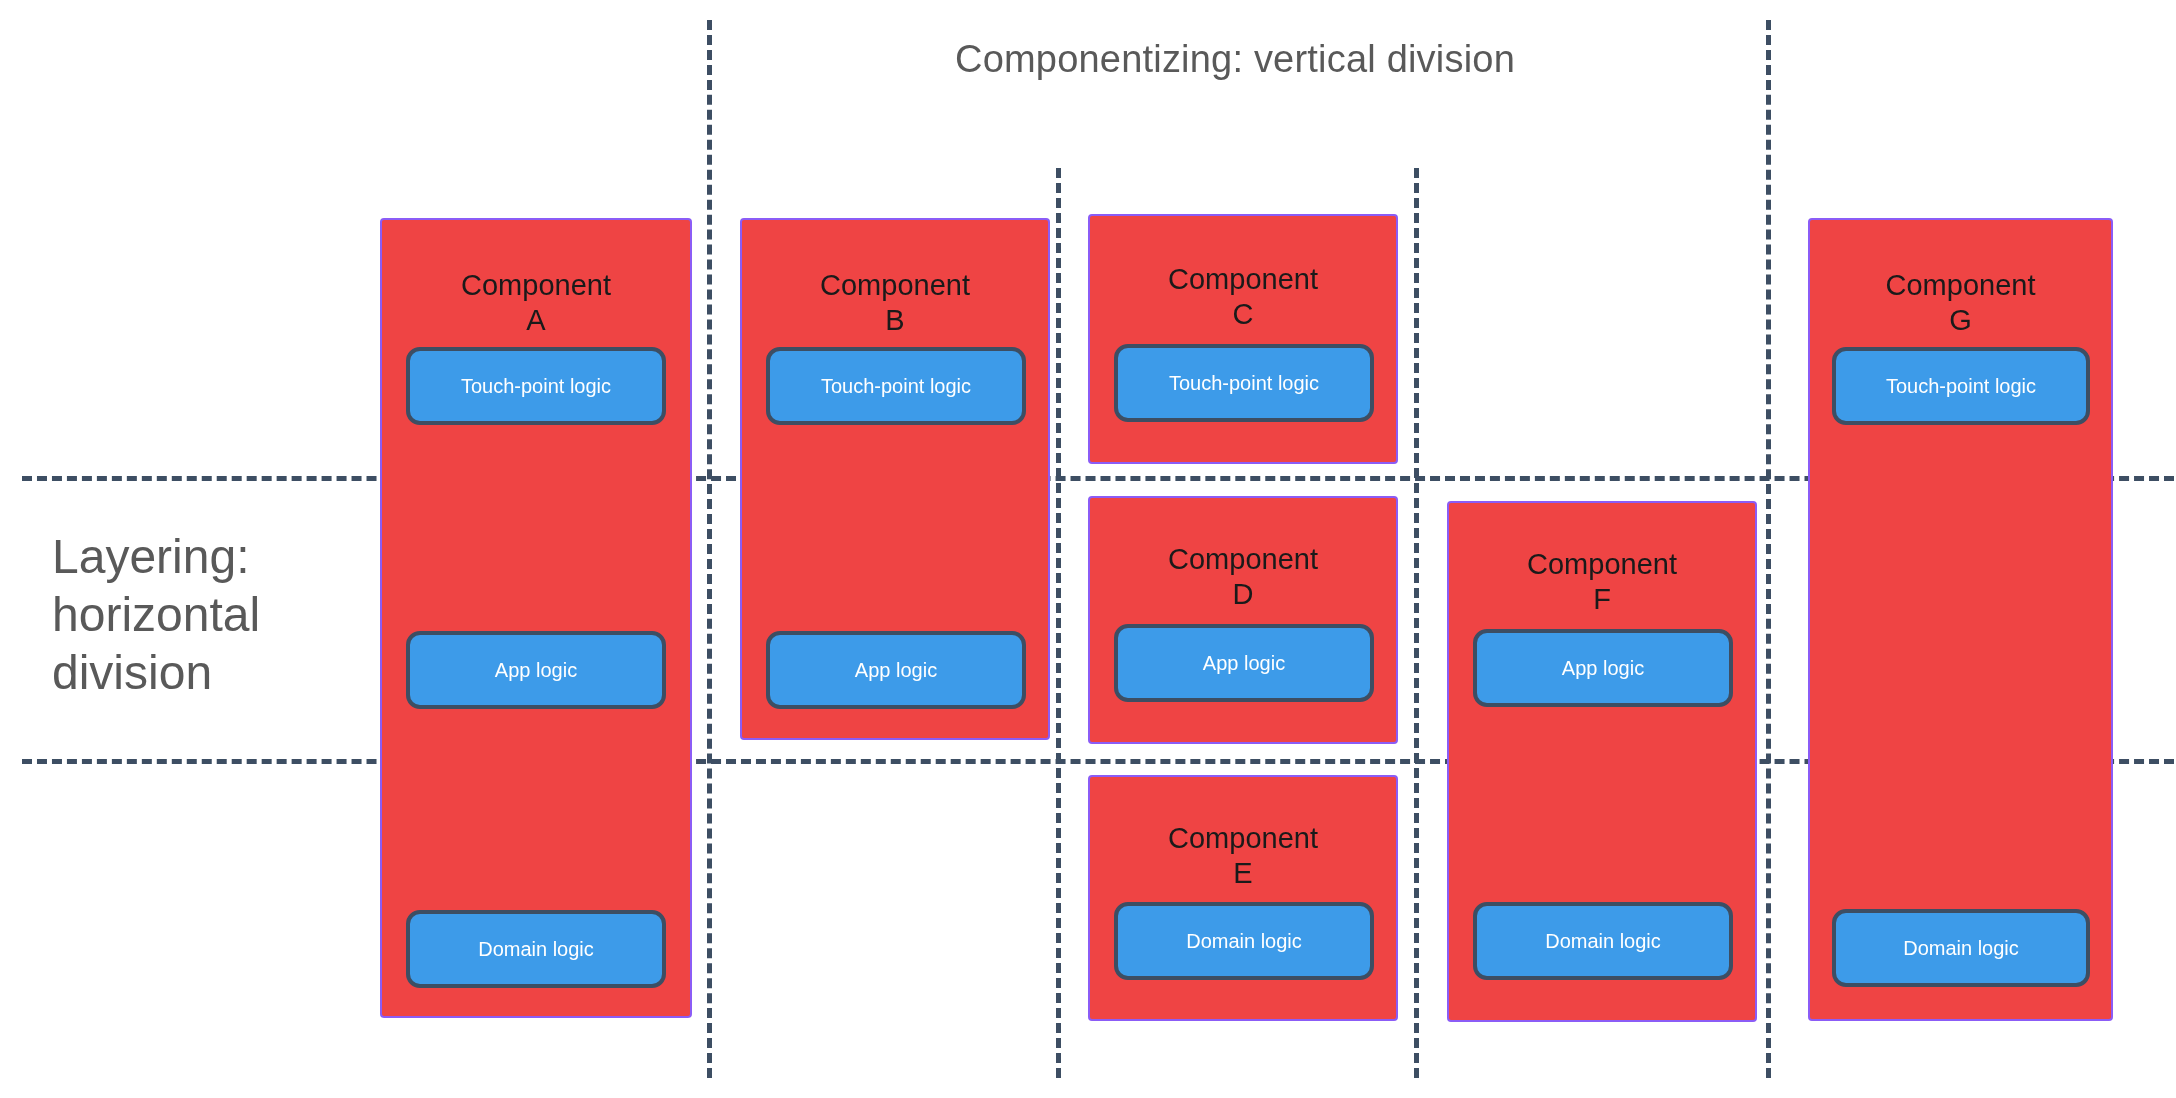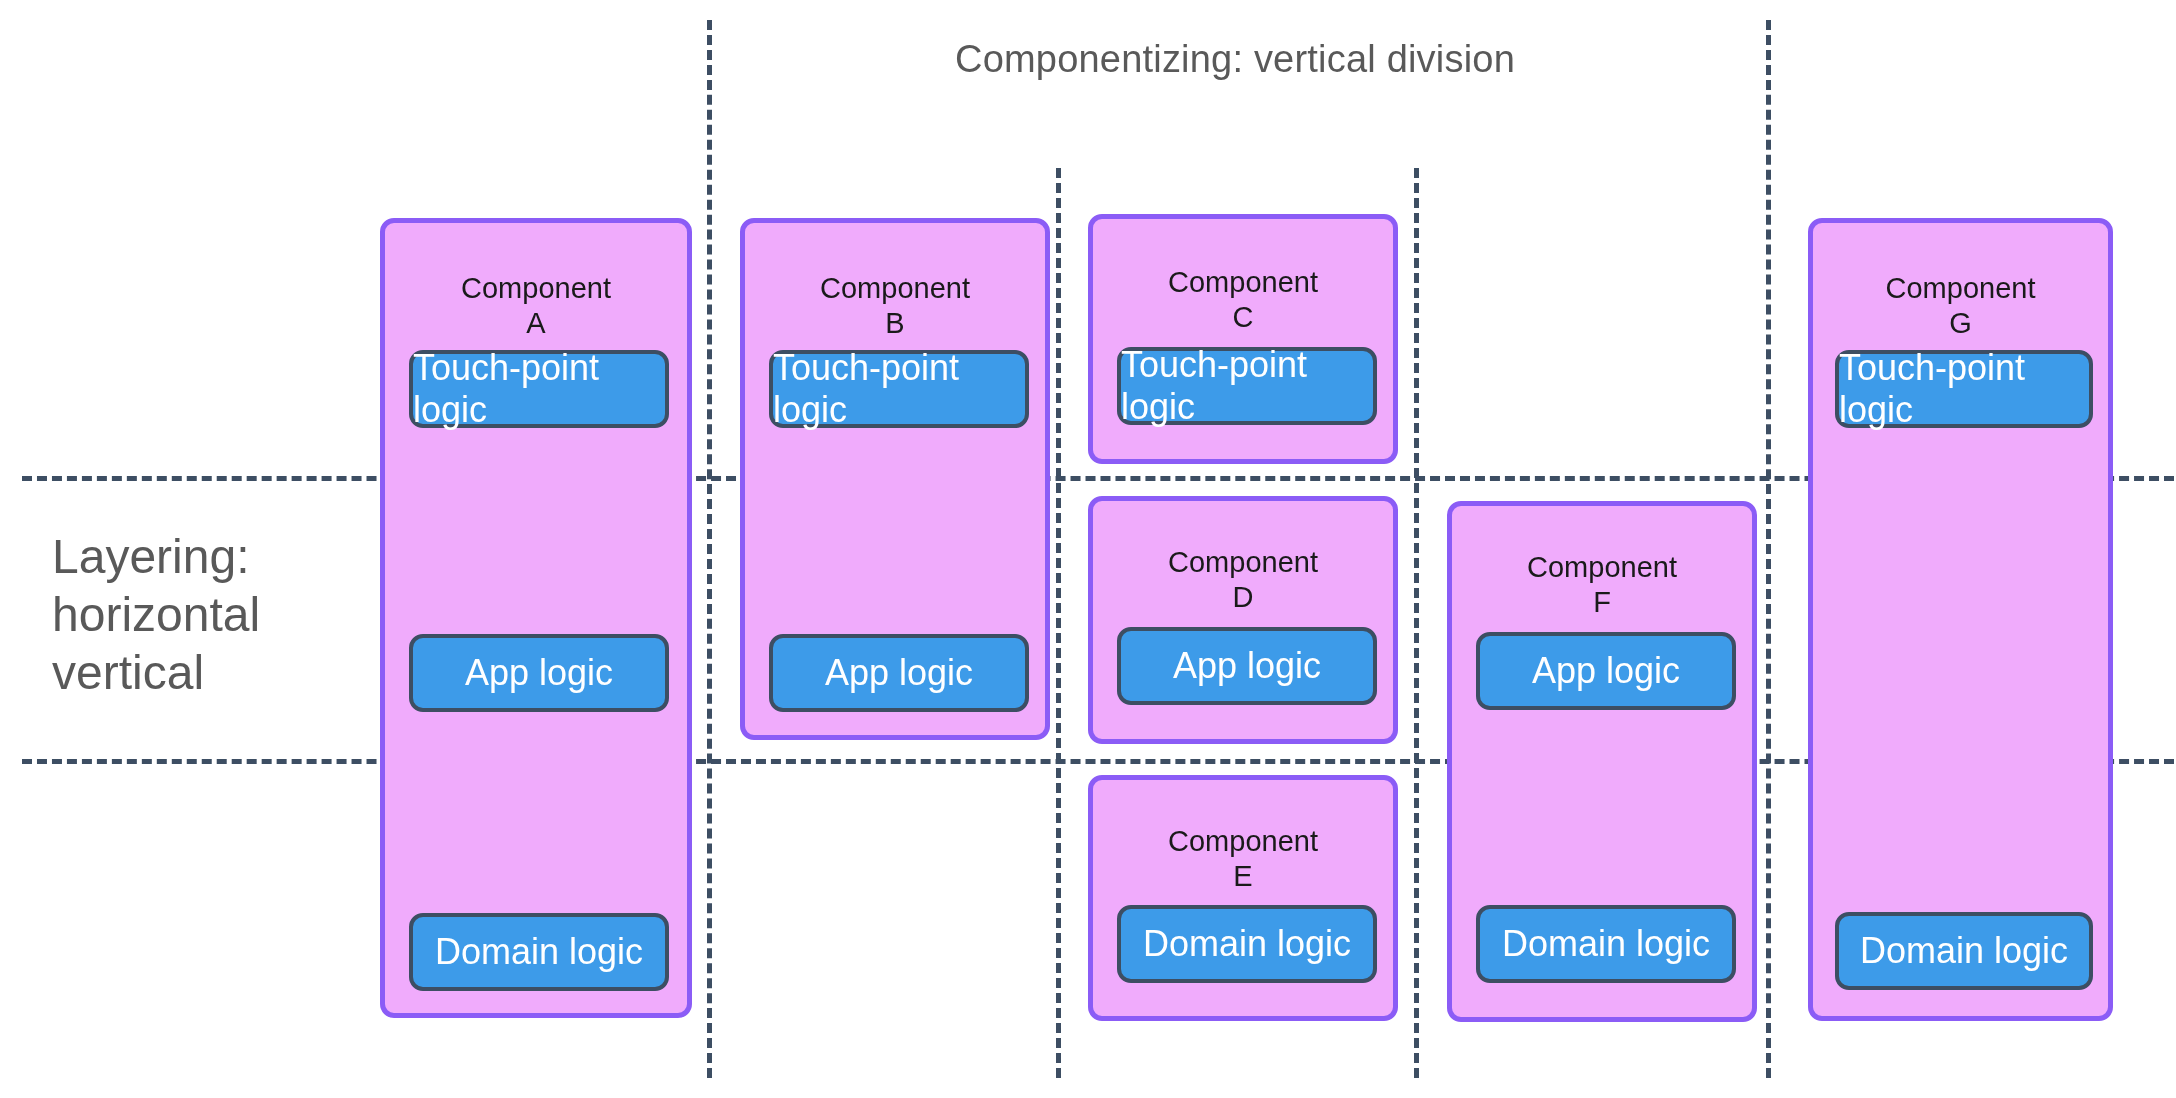--- a/index.html
+++ b/index.html
@@ -54,23 +54,23 @@
   .hline {
     position: absolute;
     height: 0;
     border-top: 5px dashed #3d4e63;
   }
 
   
   .component {
     position: absolute;
     box-sizing: border-box;
-    background: #f0abfc;
-    border: 5px solid #8b5cf6;
-    border-radius: 14px;
+    background: #ef4444;
+    border: 2px solid #8b5cf6;
+    border-radius: 4px;
     z-index: 5;
   }
   .component-title {
     position: absolute;
     left: 0;
     right: 0;
     text-align: center;
     font-size: 29px;
     line-height: 35px;
     color: #1a1a1a;
@@ -80,38 +80,38 @@
   .component-title .ctl-id { display: block; }
 
   
   .logic {
     position: absolute;
     box-sizing: border-box;
     background: #3d9be9;
     border: 4px solid #3d4e63;
     border-radius: 14px;
     color: #ffffff;
-    font-size: 36px;
+    font-size: 20px;
     display: flex;
     align-items: center;
     justify-content: center;
-    text-align: left;
+    text-align: center;
   }
 </style>
 </head>
 <body>
 
 <div id="canvas">
 
   <div id="diagram-title">Componentizing: vertical division</div>
 
   <div id="layering-label">
     <span>Layering:</span>
     <span>horizontal</span>
-    <span>vertical</span>
+    <span>division</span>
   </div>
 
   <div class="vline" style="left:707px; top:20px; height:1058px;"></div>
   <div class="vline" style="left:1056px; top:168px; height:910px;"></div>
   <div class="vline" style="left:1414px; top:168px; height:910px;"></div>
   <div class="vline" style="left:1766px; top:20px; height:1058px;"></div>
 
   <div class="hline" style="left:22px; top:476px; width:2152px;"></div>
   <div class="hline" style="left:22px; top:759px; width:2152px;"></div>
 

